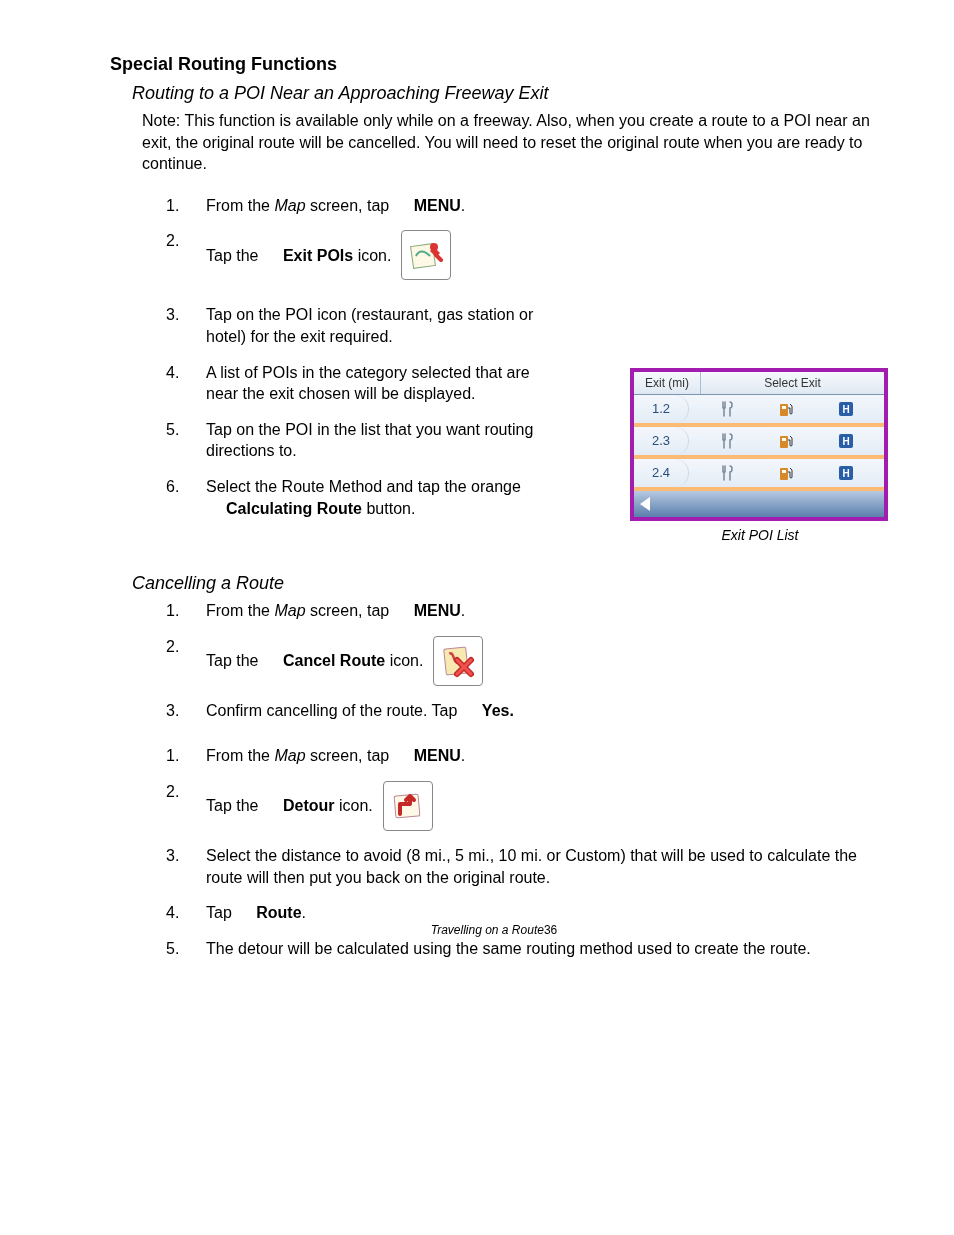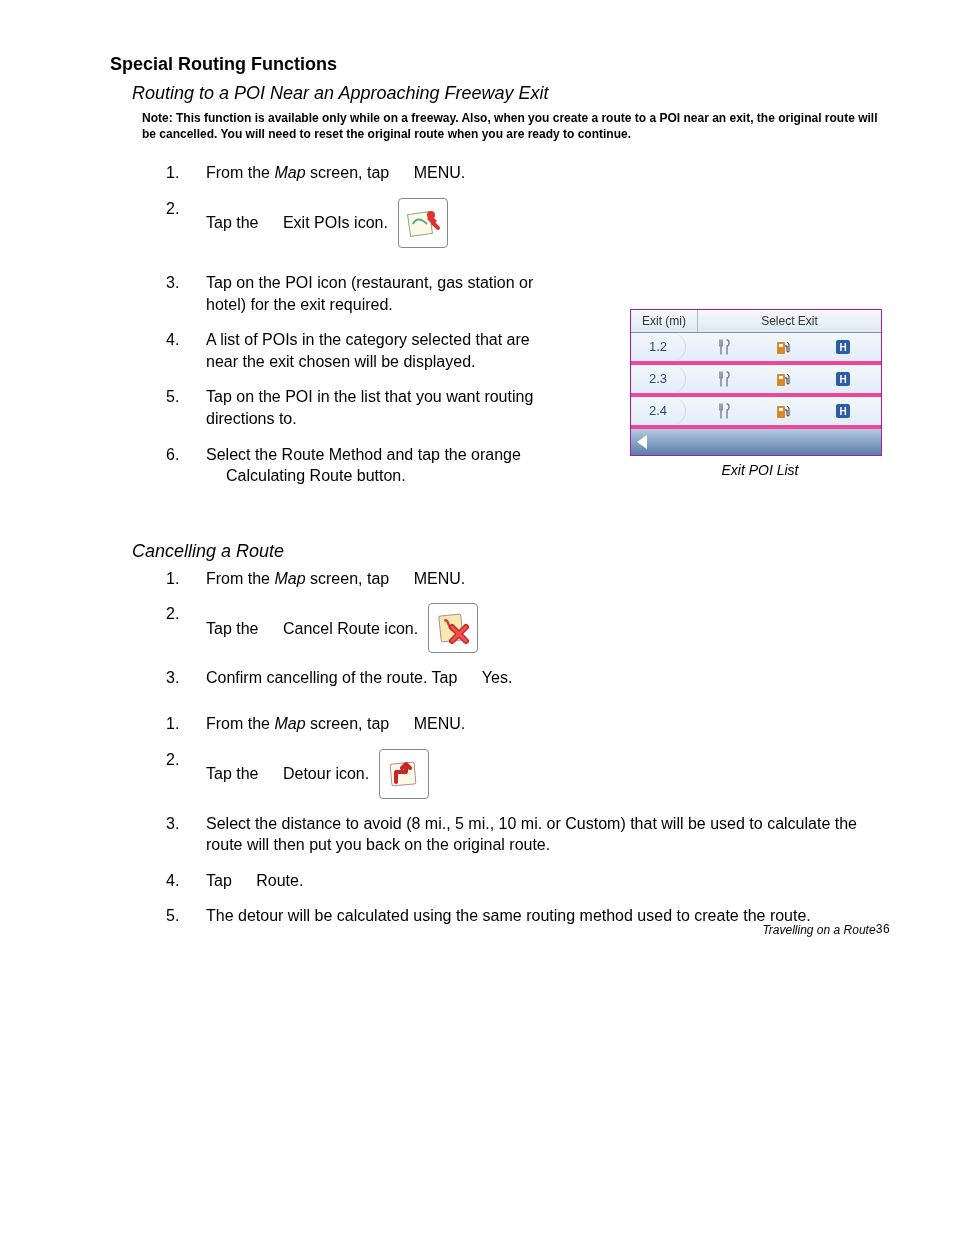--- a/index.html
+++ b/index.html
@@ -28,24 +28,23 @@
     margin: 0 0 22px 32px;
     line-height: 1.35;
   }
   h3.subsection {
     font-size: 18px;
     font-style: italic;
     font-weight: normal;
     margin: 0 0 6px 22px;
   }
   .note {
-    font-size: 12px;
+    font-size: 16px;
     margin: 0 0 20px 32px;
     line-height: 1.35;
-    font-weight: bold;
   }
   ol.steps {
     margin: 0 0 24px 56px;
     padding: 0;
     list-style: none;
     counter-reset: step;
   }
   ol.steps > li {
     counter-increment: step;
     position: relative;
@@ -72,44 +71,44 @@
     border: 1px solid #888;
     border-radius: 4px;
     background: #fff;
     display: inline-flex;
     align-items: center;
     justify-content: center;
     flex-shrink: 0;
   }
   .inline-icon svg { width: 40px; height: 40px; }
   .italic { font-style: italic; }
-  .bold { font-weight: normal; padding-left: 20px; }
+  .bold { font-weight: bold; padding-left: 20px; }
 
   
   .row-with-figure {
     display: flex;
-    align-items: center;
+    align-items: flex-end;
     gap: 20px;
   }
   .row-with-figure ol.steps { flex: 1 1 auto; margin-bottom: 10px; }
   .figure-wrap { width: 260px; flex-shrink: 0; margin-top: 4px; }
   .figure-caption {
     text-align: center;
     font-style: italic;
     font-size: 14px;
     margin-top: 6px;
   }
 
   
   .exit-list {
     width: 250px;
-    border: 1px solid #a21caf;
+    border: 4px solid #a21caf;
     font-family: Arial, sans-serif;
     font-size: 12px;
-    background: #ec4899;
+    background: #fdba74;
   }
   .exit-header {
     display: flex;
     background: linear-gradient(#f6f9fc, #dfe8f2);
     border-bottom: 1px solid #7a94b5;
   }
   .exit-header .hcell {
     padding: 4px 6px;
     text-align: center;
     color: #333;
@@ -159,25 +158,25 @@
   }
 
   .spacer-narrow ol.steps > li { max-width: 340px; }
 
   .page-footer {
     position: absolute;
     bottom: 52px;
     left: 98px;
     right: 64px;
     display: flex;
-    justify-content: flex-end;
+    justify-content: center;
     font-size: 12px;
     font-style: italic;
   }
-  .page-footer .pn { font-style: normal; font-family: Liberation Mono, monospace; }
+  .page-footer .pn { font-style: normal; }
 </style>
 </head>
 <body>
 
 <div class="page">
 
   <h2 class="section-title">Special Routing Functions</h2>
 
   <h3 class="subsection">Routing to a POI Near an Approaching Freeway Exit</h3>
   <p class="note">Note: This function is available only while on a freeway.  Also, when you create a route to a POI near an exit, the original route will be cancelled.  You will need to reset the original route when you are ready to continue.</p>

